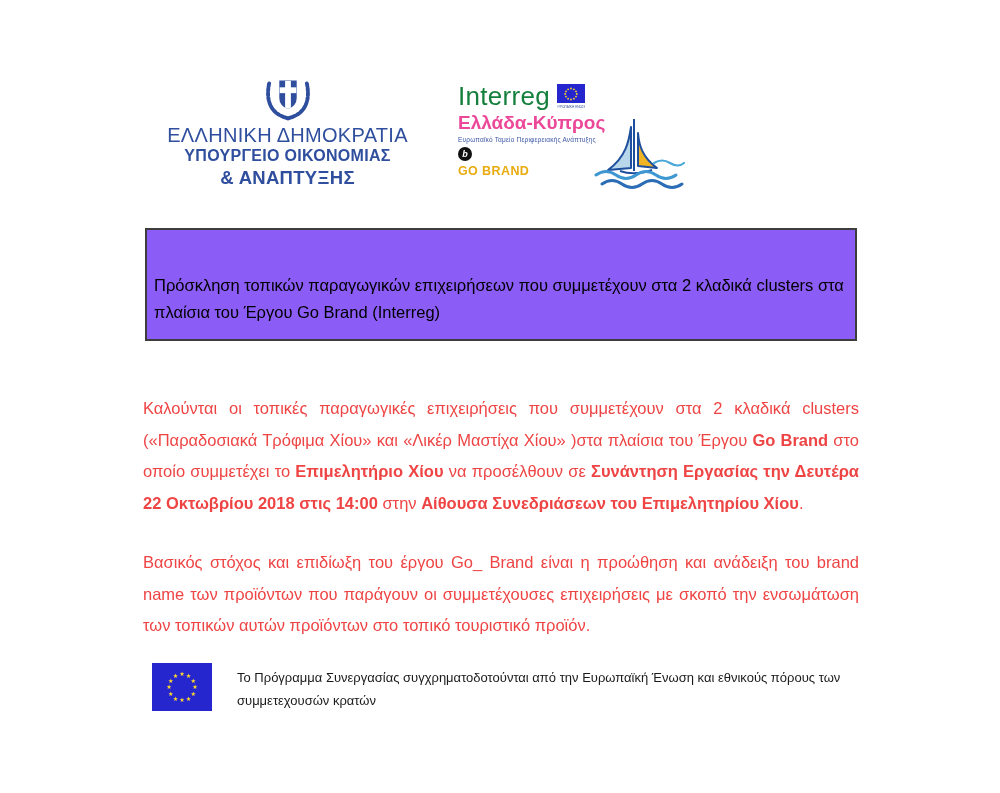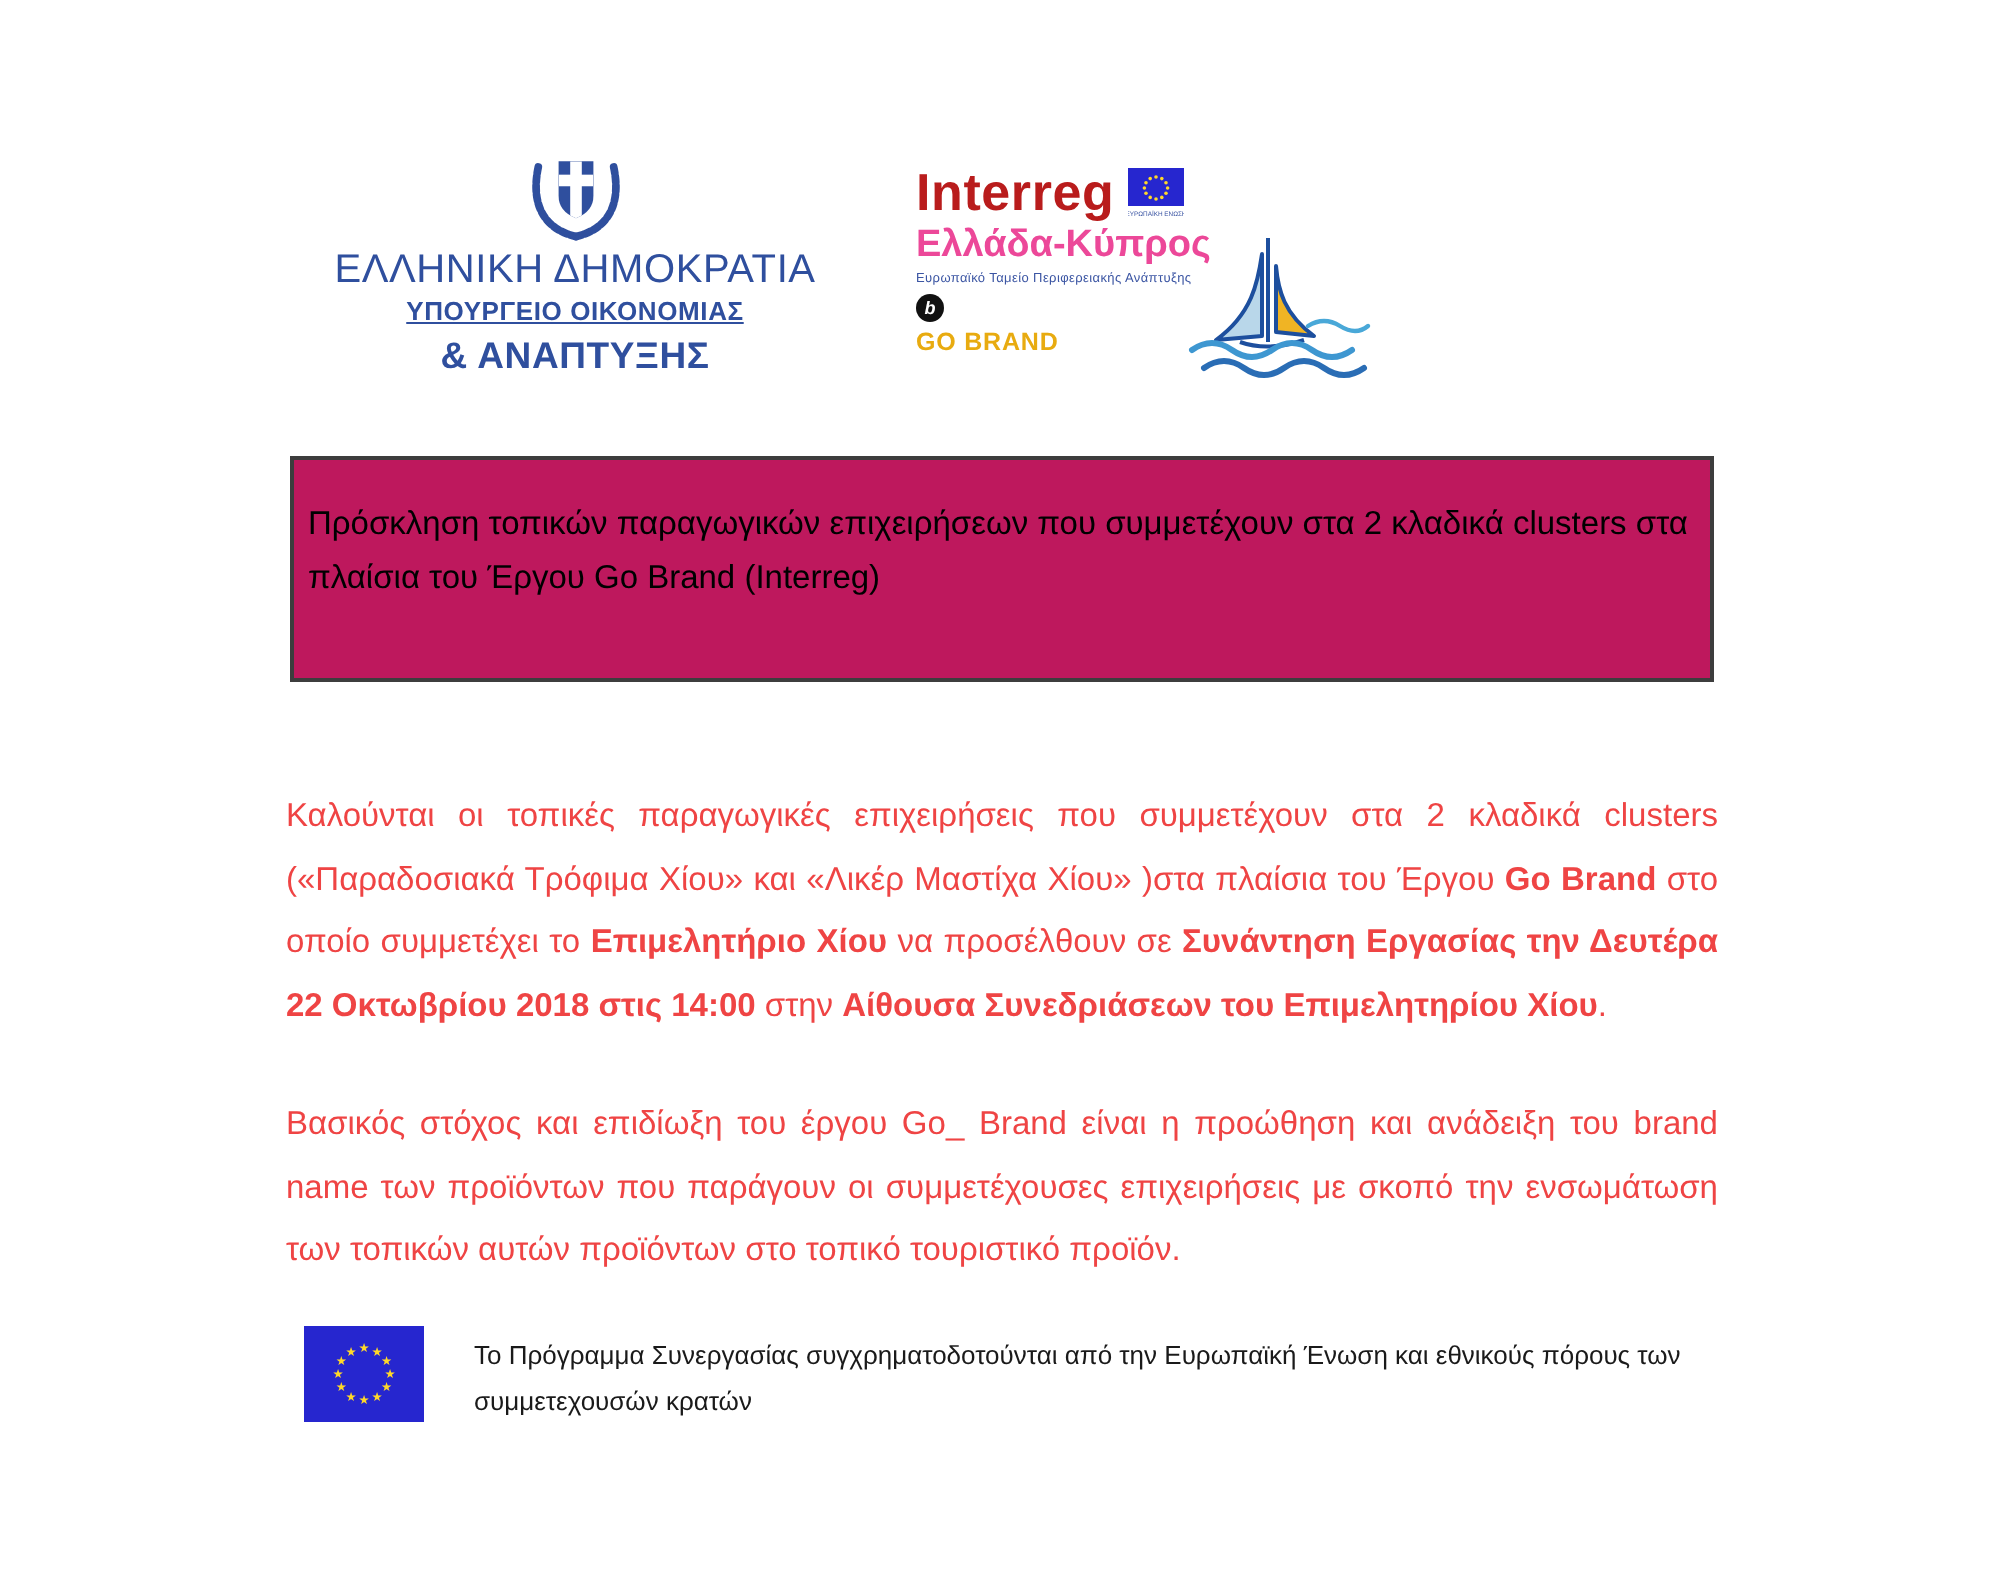--- a/index.html
+++ b/index.html
@@ -5,39 +5,39 @@
   html,body{margin:0;padding:0;background:#ffffff;}
   .page{
     position:relative;width:1000px;height:793px;background:#ffffff;
     font-family:"Liberation Sans",sans-serif;overflow:hidden;color:#121212;
   }
 
   
   .gov{position:absolute;left:165px;top:72px;width:245px;text-align:center;color:#2f4f9e;}
   .gov svg{display:block;margin:0 auto;}
   .gov-l1{font-size:20px;margin-top:3px;letter-spacing:.3px;line-height:20px;}
-  .gov-l2{font-size:13px;font-weight:bold;letter-spacing:.3px;line-height:22px;text-decoration:underline;}
+  .gov-l2{font-size:16px;font-weight:bold;letter-spacing:.3px;line-height:22px;}
   .gov-l3{font-size:18.5px;font-weight:bold;letter-spacing:.3px;line-height:22px;}
 
   
   .interreg{position:absolute;left:458px;top:84px;width:218px;height:106px;}
   .ir-row{display:flex;align-items:flex-start;gap:7px;}
-  .ir-word{font-size:26px;font-weight:bold;color:#b91c1c;line-height:24px;letter-spacing:.3px;}
+  .ir-word{font-size:26px;font-weight:normal;color:#15803d;line-height:24px;letter-spacing:.3px;}
   .ir-program{font-size:19px;font-weight:600;color:#ec4899;margin-top:3px;line-height:20px;}
   .ir-fund{font-size:6.5px;color:#3b55a3;margin-top:3px;letter-spacing:.2px;}
   .ir-circle{width:14px;height:14px;border-radius:50%;background:#111;color:#fff;
     font-size:9px;font-weight:bold;font-style:italic;display:flex;align-items:center;
     justify-content:center;margin-top:4px;}
   .ir-project{font-size:12.5px;font-weight:bold;color:#e8ab10;margin-top:3px;letter-spacing:.4px;}
   .ir-boat{position:absolute;right:-10px;top:29px;}
 
   
   .box{
     position:absolute;left:145px;top:228px;width:712px;height:113px;box-sizing:border-box;
-    background:#be185d;border:2px solid #3d3d3d;padding:19px 8px 0 7px;
+    background:#8b5cf6;border:2px solid #3d3d3d;padding:42px 8px 0 7px;
     font-size:16.5px;line-height:27px;color:#000;
   }
 
   
   .para{position:absolute;left:143px;width:716px;font-size:16.5px;line-height:31.5px;
     text-align:justify;color:#ef4444;}
   .p1{top:393px;}
   .p2{top:547px;}
   .para b{font-weight:bold;}
 

